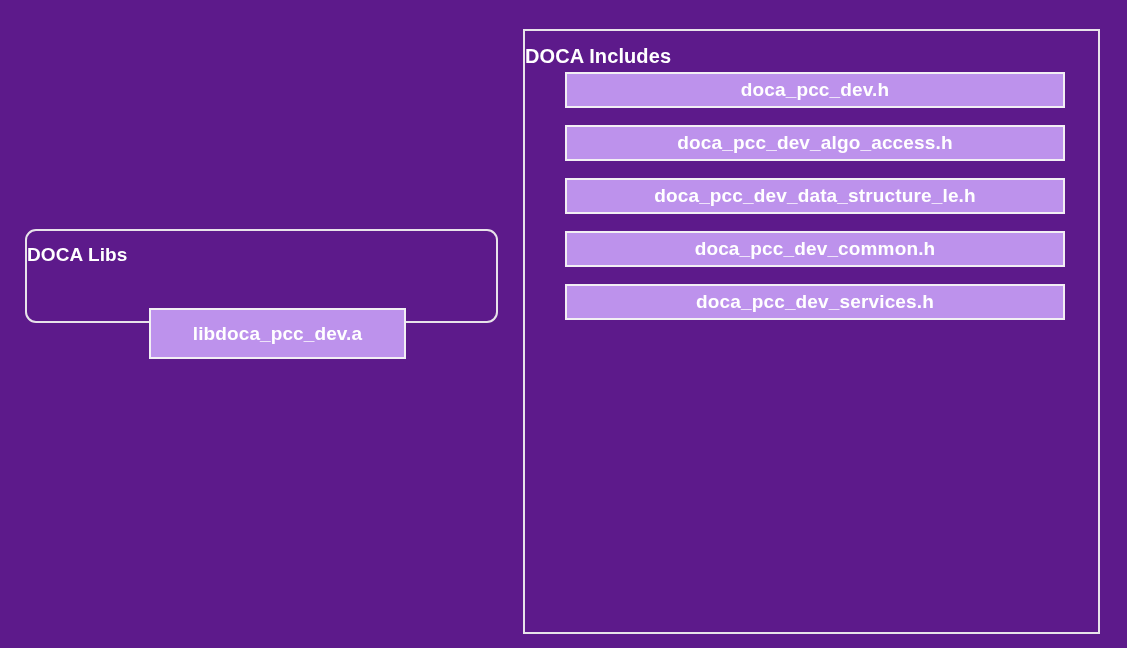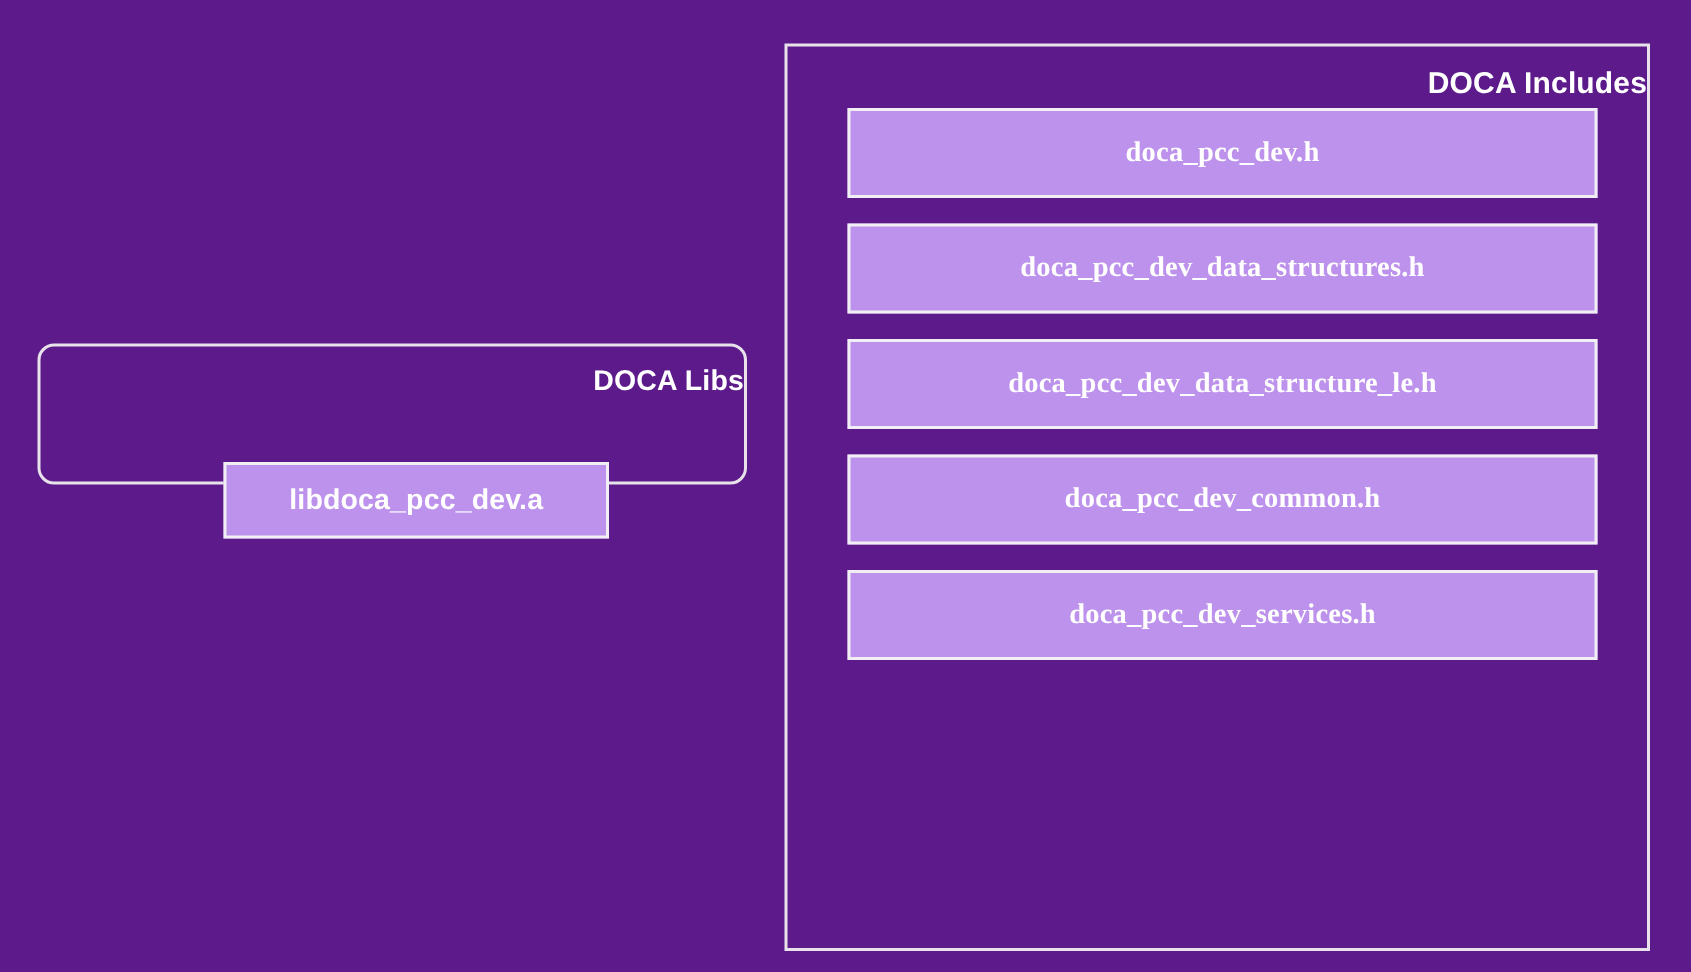--- a/index.html
+++ b/index.html
@@ -29,21 +29,21 @@
   .panel {
     position: absolute;
     box-sizing: border-box;
     border: 2px solid #e8e3ea;
     background: transparent;
   }
 
   .panel-title {
     color: #ffffff;
     font-weight: bold;
-    text-align: right;
+    text-align: left;
     letter-spacing: 0.1px;
     user-select: none;
   }
 
   
   #libs-panel {
     left: 25px;
     top: 229px;
     width: 473px;
     height: 94px;
@@ -96,28 +96,27 @@
   .include-list {
     position: absolute;
     left: 40px;
     top: 41px;
     width: 500px;
   }
 
   .include-chip {
     box-sizing: border-box;
     width: 500px;
-    height: 60px;
+    height: 36px;
     margin-bottom: 17px;
     background: #bd92ec;
     border: 2px solid #f2eff4;
     display: flex;
     align-items: center;
     justify-content: center;
-    font-family: Liberation Serif, serif;
   }
 
   .include-chip:last-child {
     margin-bottom: 12px;
   }
 
   .include-chip span {
     color: #ffffff;
     font-size: 19px;
     font-weight: bold;
@@ -139,21 +138,21 @@
   </div>
 
   <div class="panel" id="includes-panel">
     <div class="panel-title">DOCA Includes</div>
 
     <div class="include-list">
       <div class="include-chip">
         <span>doca_pcc_dev.h</span>
       </div>
       <div class="include-chip">
-        <span>doca_pcc_dev_data_structures.h</span>
+        <span>doca_pcc_dev_algo_access.h</span>
       </div>
       <div class="include-chip">
         <span>doca_pcc_dev_data_structure_le.h</span>
       </div>
       <div class="include-chip">
         <span>doca_pcc_dev_common.h</span>
       </div>
       <div class="include-chip">
         <span>doca_pcc_dev_services.h</span>
       </div>

